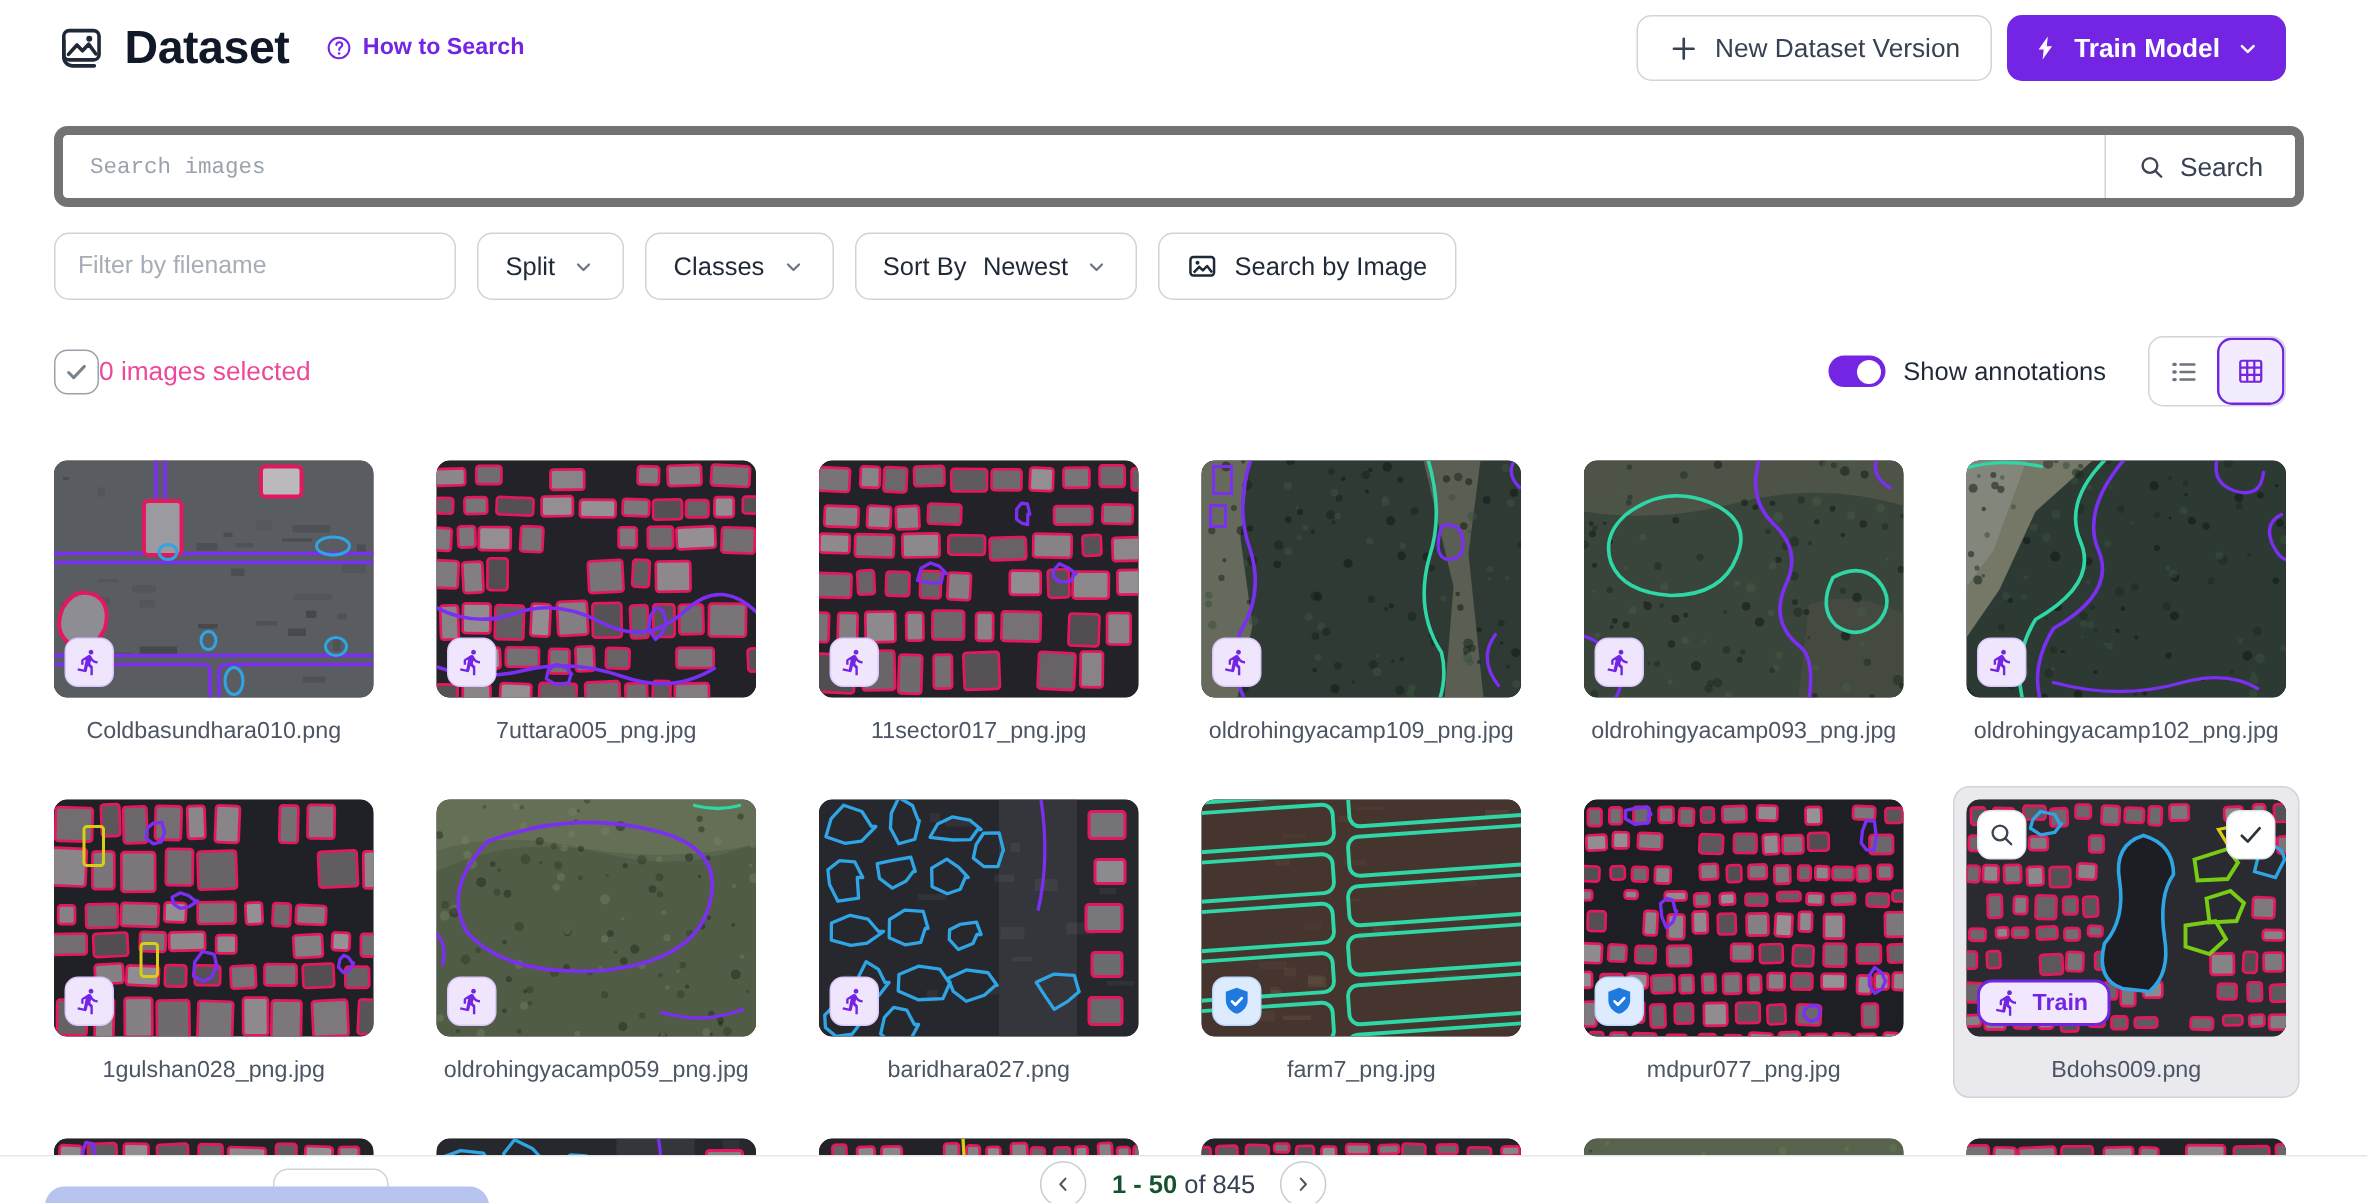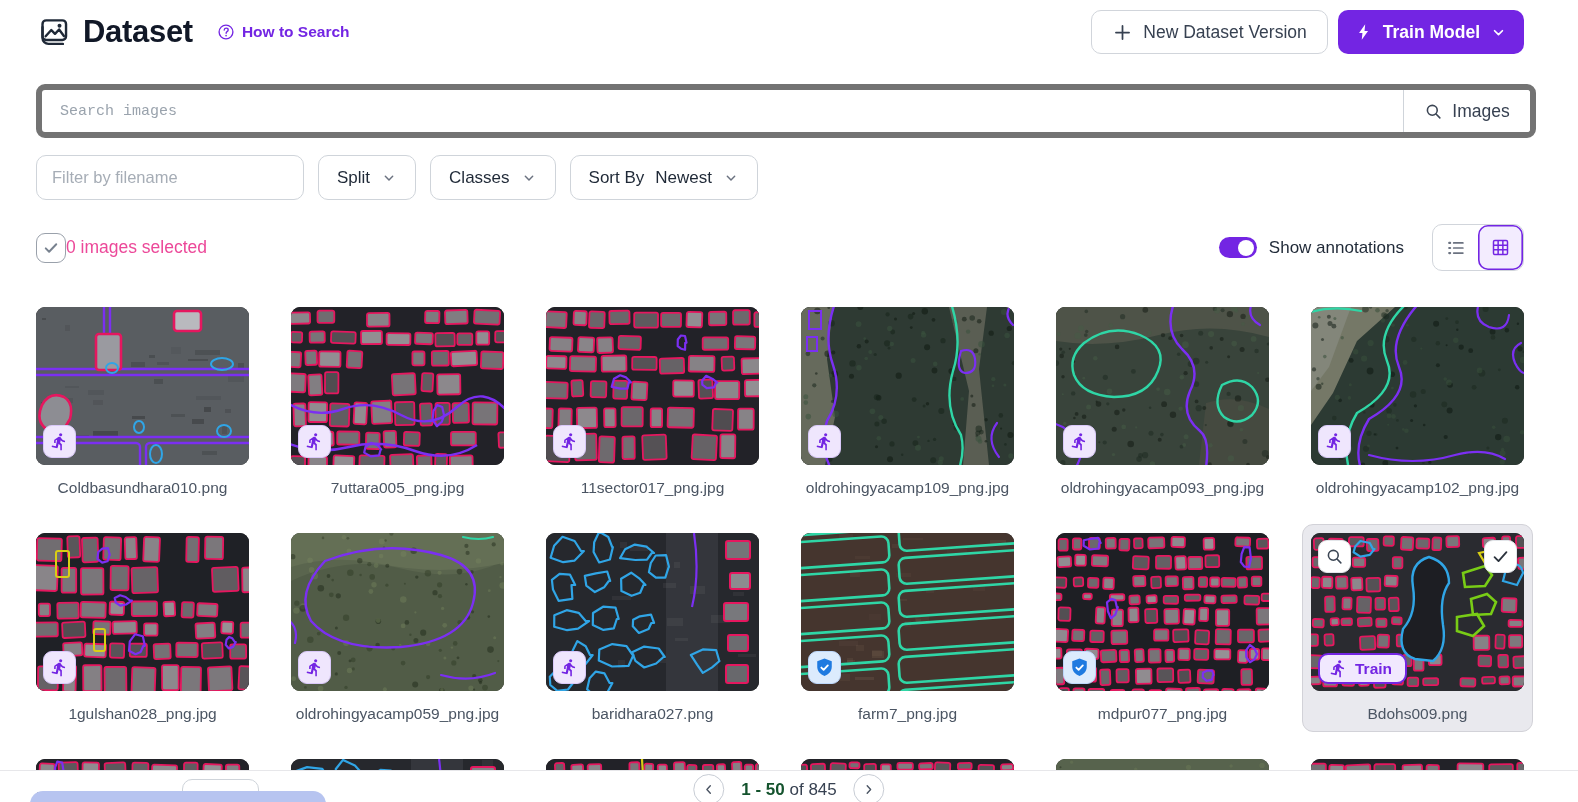--- a/index.html
+++ b/index.html
@@ -121,21 +121,21 @@
 
   <div class="searchbar container">
     <input type="text" placeholder="Search images" style="">
     <button class="search-btn">
       <span style="display:flex;">
         <svg viewBox="0 0 24 24" width="19" height="19" fill="none" stroke="#3c4654" stroke-width="2">
             <circle cx="10.5" cy="10.5" r="6.2"></circle>
             <path d="M15.2 15.2L20 20" stroke-linecap="round"></path>
           </svg>
       </span>
-      <span>Images</span>
+      <span>Search</span>
     </button>
   </div>
 
   <div class="filterbar container">
     <input class="f-input" type="text" placeholder="Filter by filename" style="">
     <button class="f-btn">
       <span>Split</span>
       <span class="chev">
           <svg viewBox="0 0 24 24" width="16" height="16" fill="none" stroke="currentColor" stroke-width="2.2" stroke-linecap="round" stroke-linejoin="round">
             <path d="M6.5 9.5L12 15l5.5-5.5"></path>
@@ -151,20 +151,30 @@
         </span>
     </button>
     <button class="f-btn">
       <span>Sort By</span>
       <span class="val">Newest</span>
       <span class="chev">
           <svg viewBox="0 0 24 24" width="16" height="16" fill="none" stroke="currentColor" stroke-width="2.2" stroke-linecap="round" stroke-linejoin="round">
             <path d="M6.5 9.5L12 15l5.5-5.5"></path>
           </svg>
         </span>
+    </button>
+    <button class="f-btn">
+      <span class="chev" style="color:#1f2937;">
+        <svg viewBox="0 0 24 24" width="21" height="21" fill="none" stroke="currentColor" stroke-width="1.9">
+            <rect x="3" y="5" width="18" height="14" rx="2.2"></rect>
+            <circle cx="8.4" cy="9.4" r="1.5" fill="currentColor" stroke="none"></circle>
+            <path d="M5.5 16.8l4.2-4.4 2.8 2.8 3.2-3.4 3.8 5" stroke-linejoin="round"></path>
+          </svg>
+      </span>
+      <span>Search by Image</span>
     </button>
   </div>
 
   <div class="selectbar container">
     <button class="checkbox">
       <span style="display:flex;">
         <svg viewBox="0 0 24 24" width="18" height="18" fill="none" stroke="#78828f" stroke-width="2.6" stroke-linecap="round" stroke-linejoin="round">
             <path d="M5 12.5l4.5 4.5L19 7"></path>
           </svg>
       </span>

